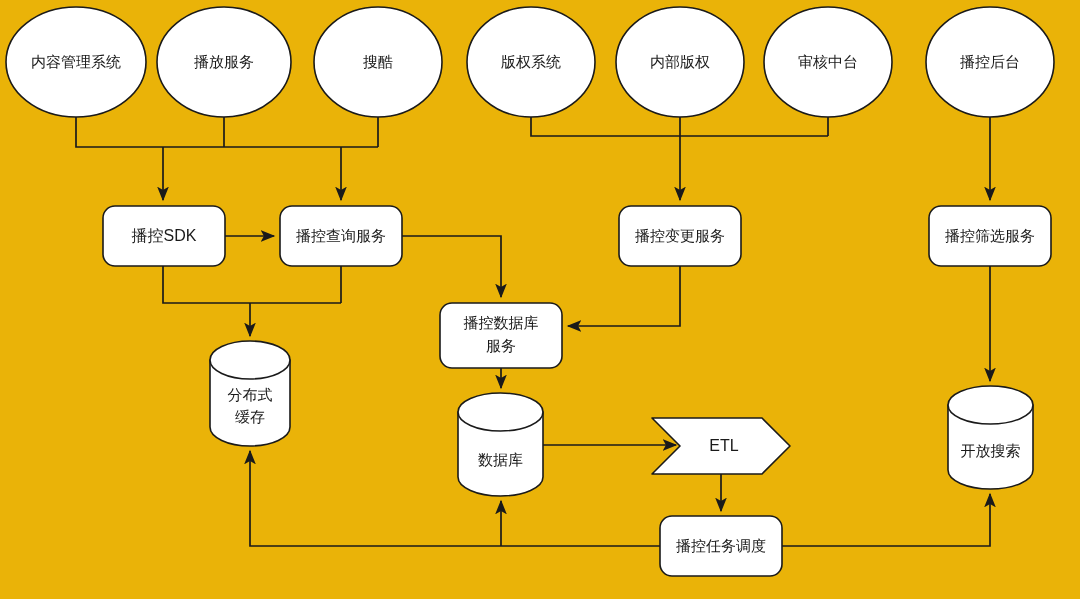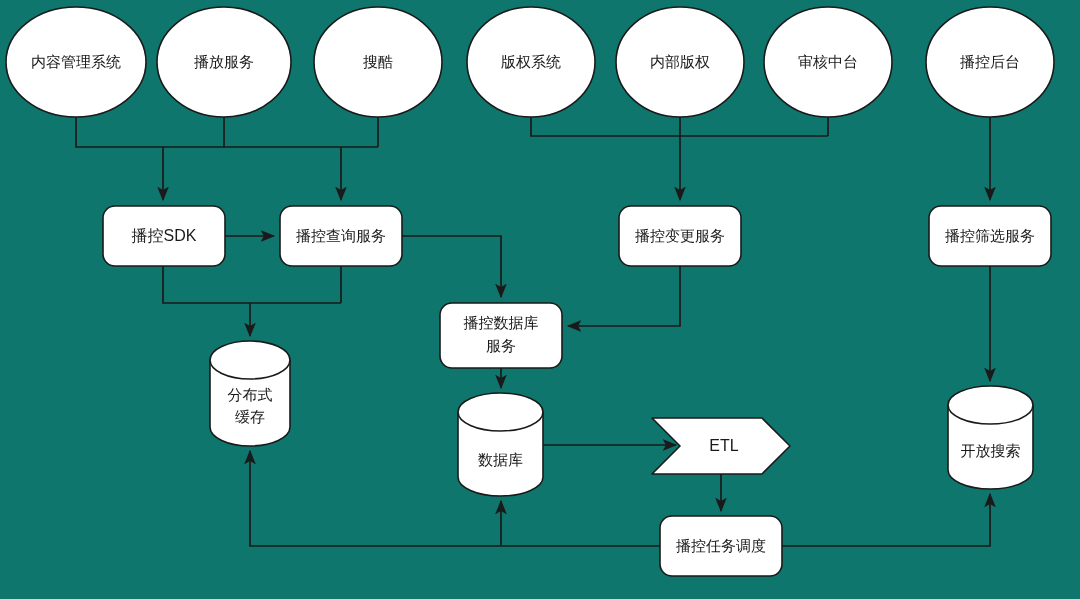--- a/index.html
+++ b/index.html
@@ -10,21 +10,21 @@
   body {
     width: 1080px;
     height: 599px;
     font-family: "Liberation Sans", "DejaVu Sans", sans-serif;
     overflow: hidden;
   }
   #diagram-root {
     position: relative;
     width: 1080px;
     height: 599px;
-    background: #0f766e;
+    background: #eab308;
   }
   svg#arch-svg {
     display: block;
     width: 1080px;
     height: 599px;
   }
   .node-shape {
     fill: #ffffff;
     stroke: #1a1a1a;
     stroke-width: 1.6;

